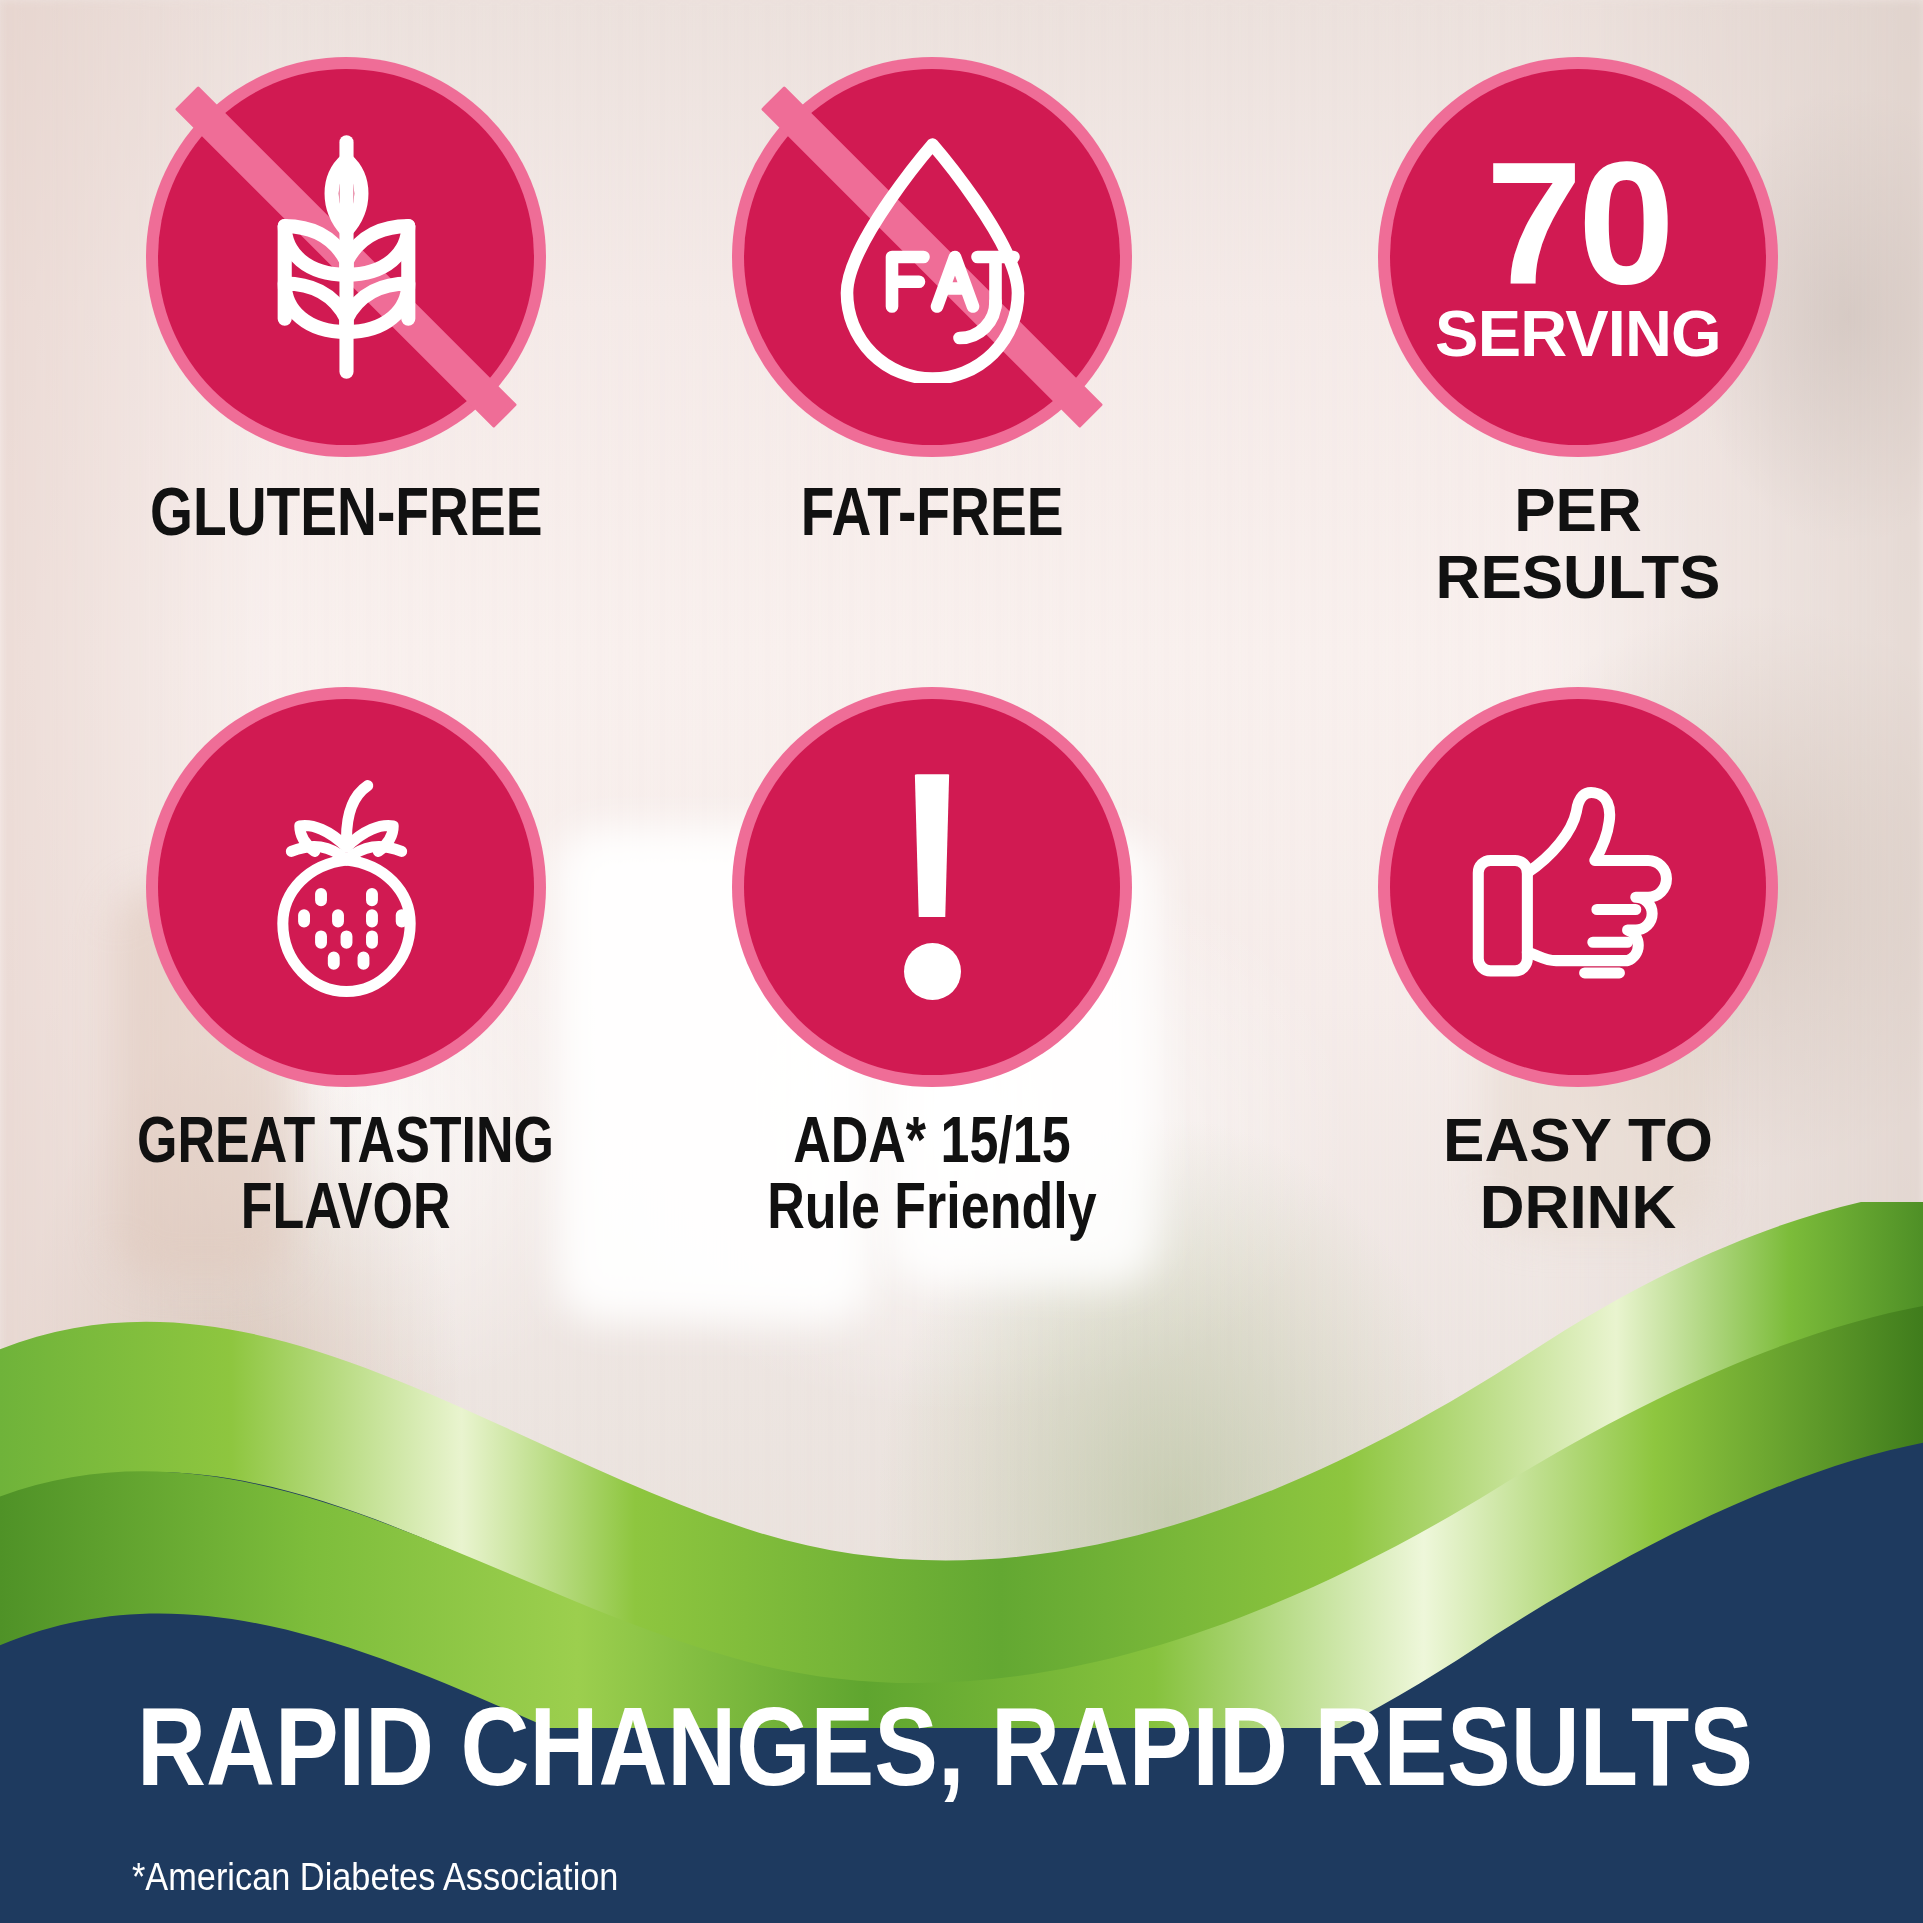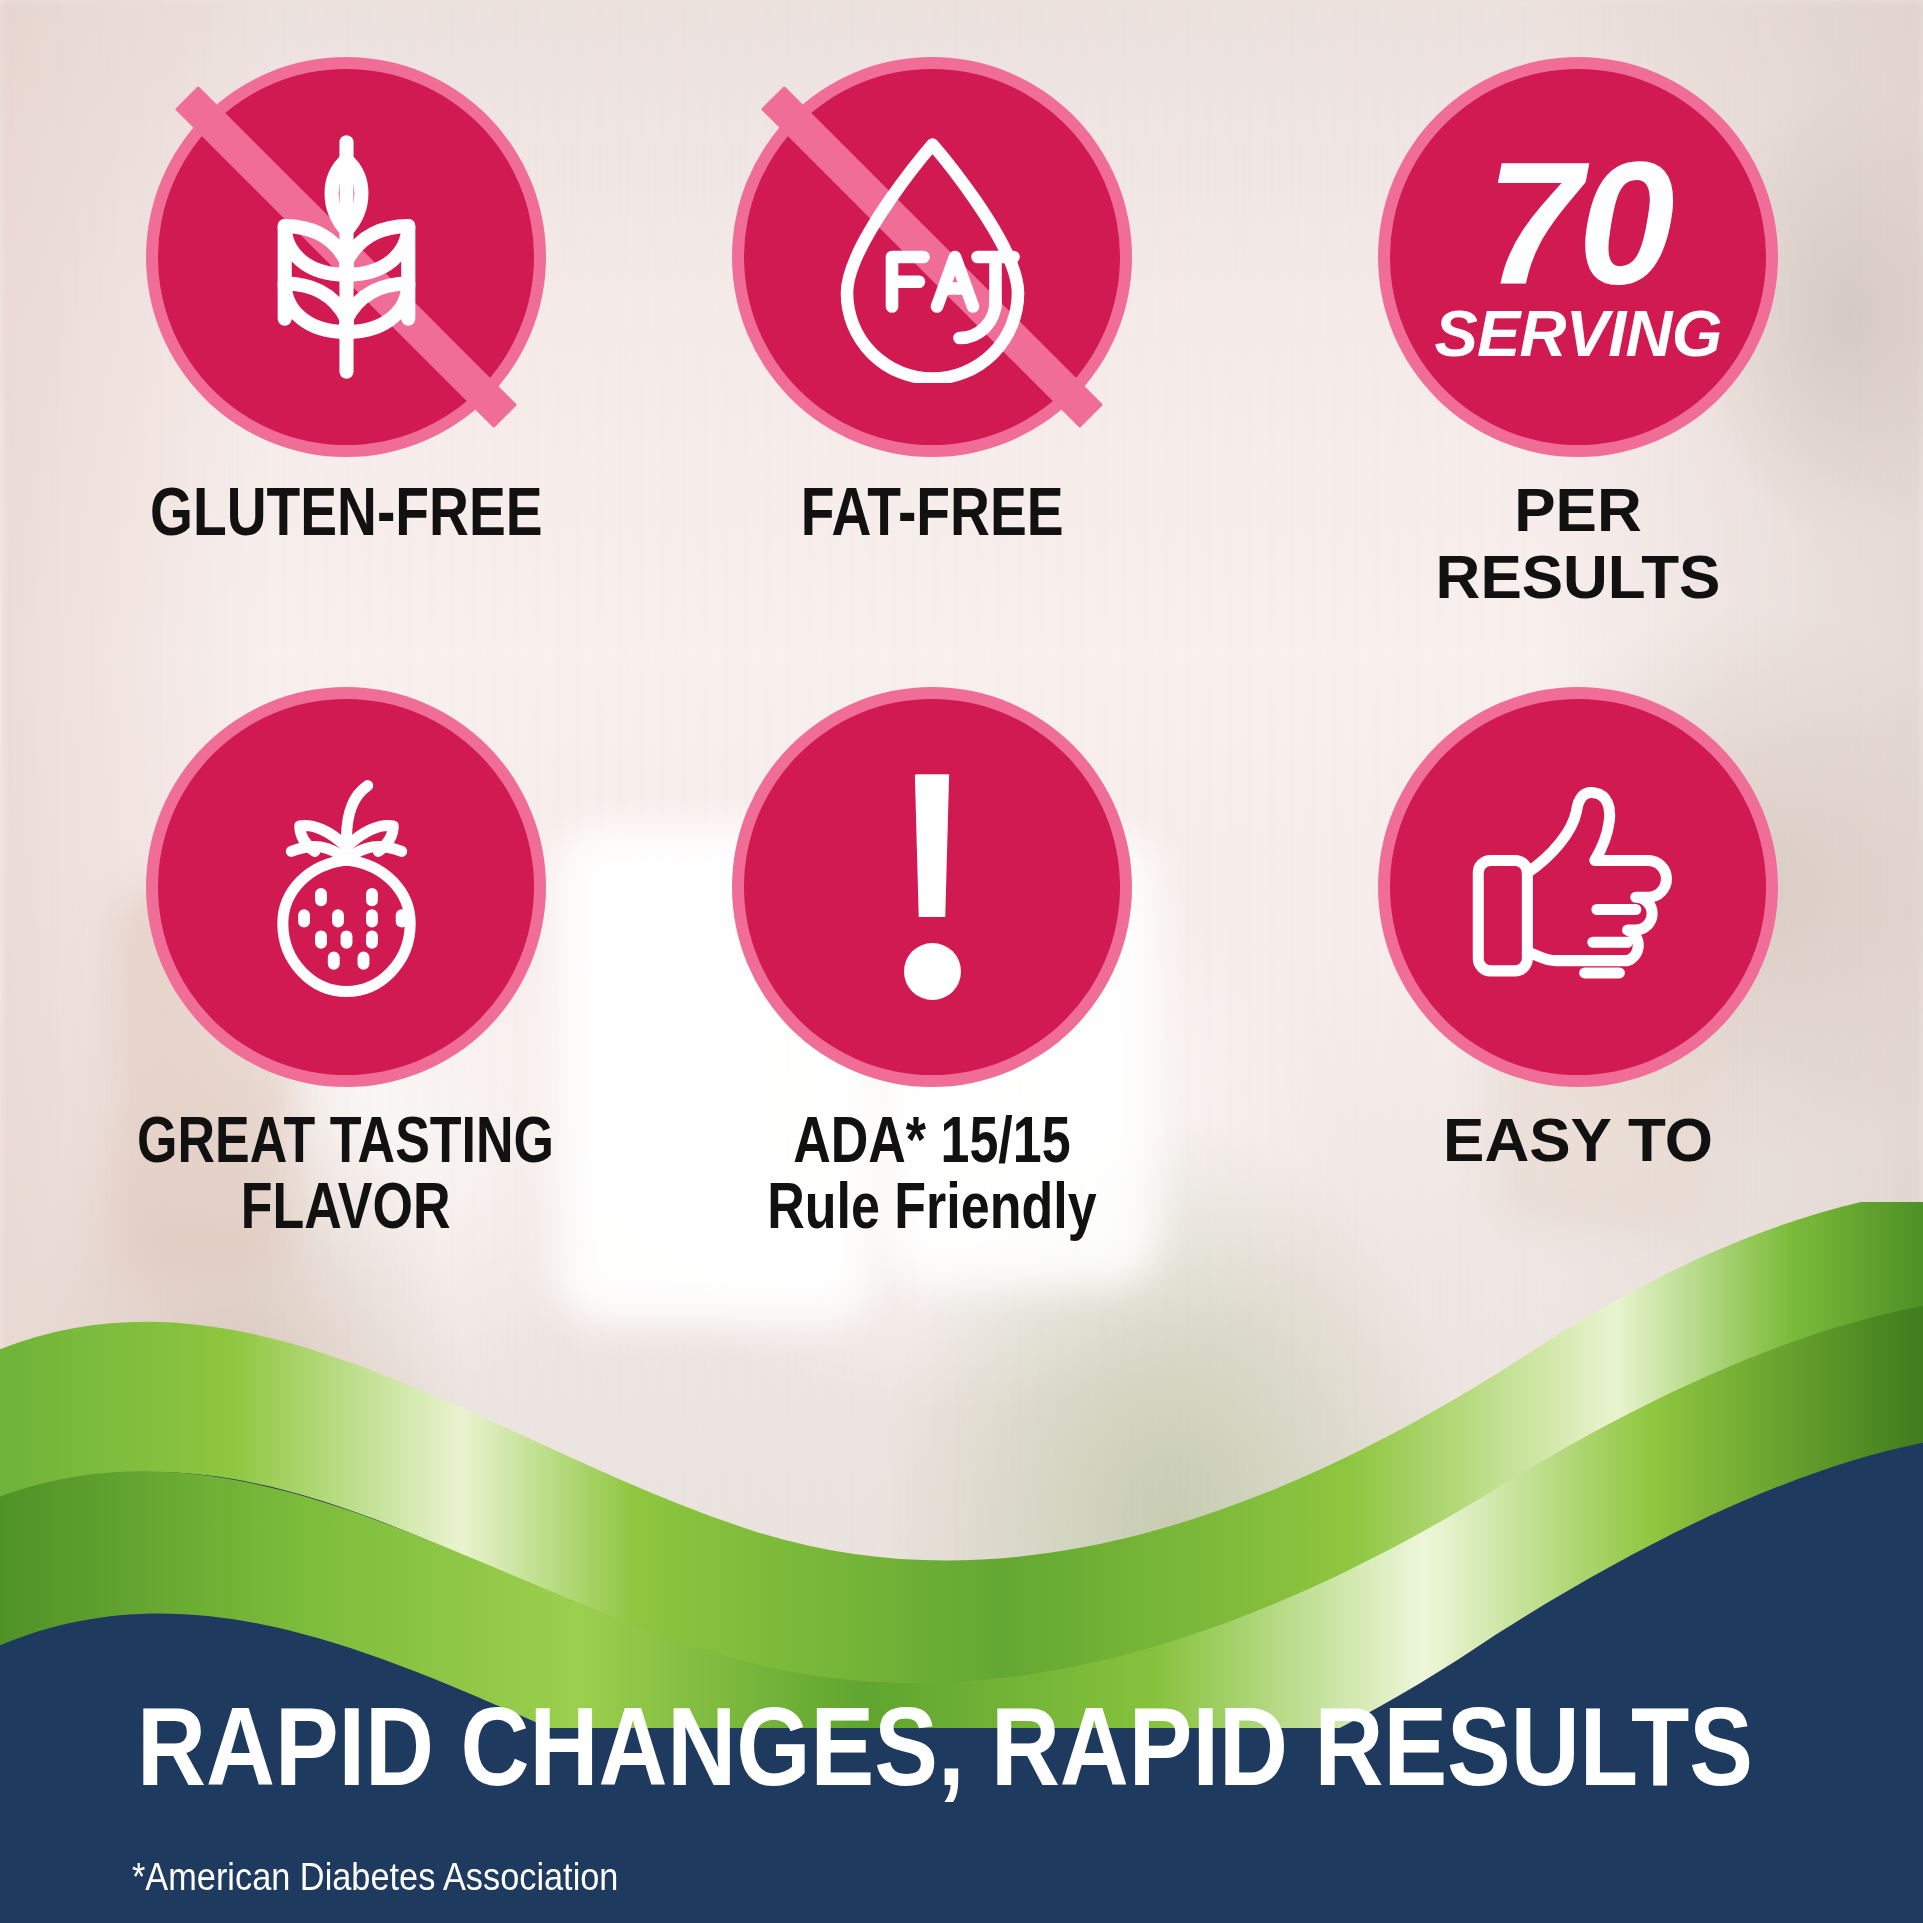--- a/index.html
+++ b/index.html
@@ -39,21 +39,21 @@
   .grid{position:absolute;left:0;top:0;width:1924px;}
   .cell{position:absolute;display:flex;flex-direction:column;align-items:center;}
   .cell.r1{top:69px;}
   .cell.r2{top:699px;}
   .cell.c1{left:83px;width:526px;}
   .cell.c2{left:669px;width:526px;}
   .cell.c3{left:1315px;width:526px;}
 
   .badge{position:relative;width:376px;height:376px;border-radius:50%;
          background:#d11a52;
-         box-shadow:0 0 0 12px #ef6d97;font-style:italic;}
+         box-shadow:0 0 0 12px #ef6d97;}
   .badge .slash{position:absolute;left:50%;top:50%;width:451px;height:33px;
         background:#ef6d97;transform:translate(-50%,-50%) rotate(45deg);border-radius:1.5px;}
   .badge .glyph{position:absolute;inset:0;display:flex;align-items:center;justify-content:center;}
   .badge svg{display:block;}
 
   .cal-num{color:#ffffff;font-weight:bold;font-size:174px;line-height:.86;
            letter-spacing:-4.5px;text-align:center;}
   .cal-word{color:#ffffff;font-weight:bold;font-size:65px;line-height:1;
             letter-spacing:-0.8px;text-align:center;margin-top:3px;}
 
@@ -188,20 +188,21 @@
         <div class="glyph">
           <svg width="225" height="210" viewBox="0 0 110 102" fill="none" stroke="#ffffff" stroke-width="5.4" stroke-linecap="round" stroke-linejoin="round">
             <rect x="6" y="38" width="24" height="54" rx="6"></rect>
             <path d="M30 44 C42 36 52 24 54 14 c1-7 4-10 9-9 6 1 8 7 7 14 -1 8-4 14-7 19 h26 a9 9 0 0 1 0 18 h-6 a8 8 0 0 1 0 16 h-4 a8 8 0 0 1 0 15 H44 c-6 0-9-3-14-4"></path>
             <path d="M83 62H64M79 78H62M75 93H58"></path>
           </svg>
         </div>
       </div>
       <div class="label">
         <span class="ln wide">EASY TO</span>
+        <span class="ln wide">DRINK</span>
       </div>
     </div>
 
   </div>
 
   <svg class="navy" viewBox="0 0 2560 2560" preserveAspectRatio="none">
     <path d="M0 1985 C 300 1860 700 2135 1120 2190 C 1560 2248 1920 2010 2230 1800
              C 2340 1726 2460 1668 2560 1640 L2560 2560 L0 2560 Z" fill="#1e3a5f"></path>
   </svg>
 

